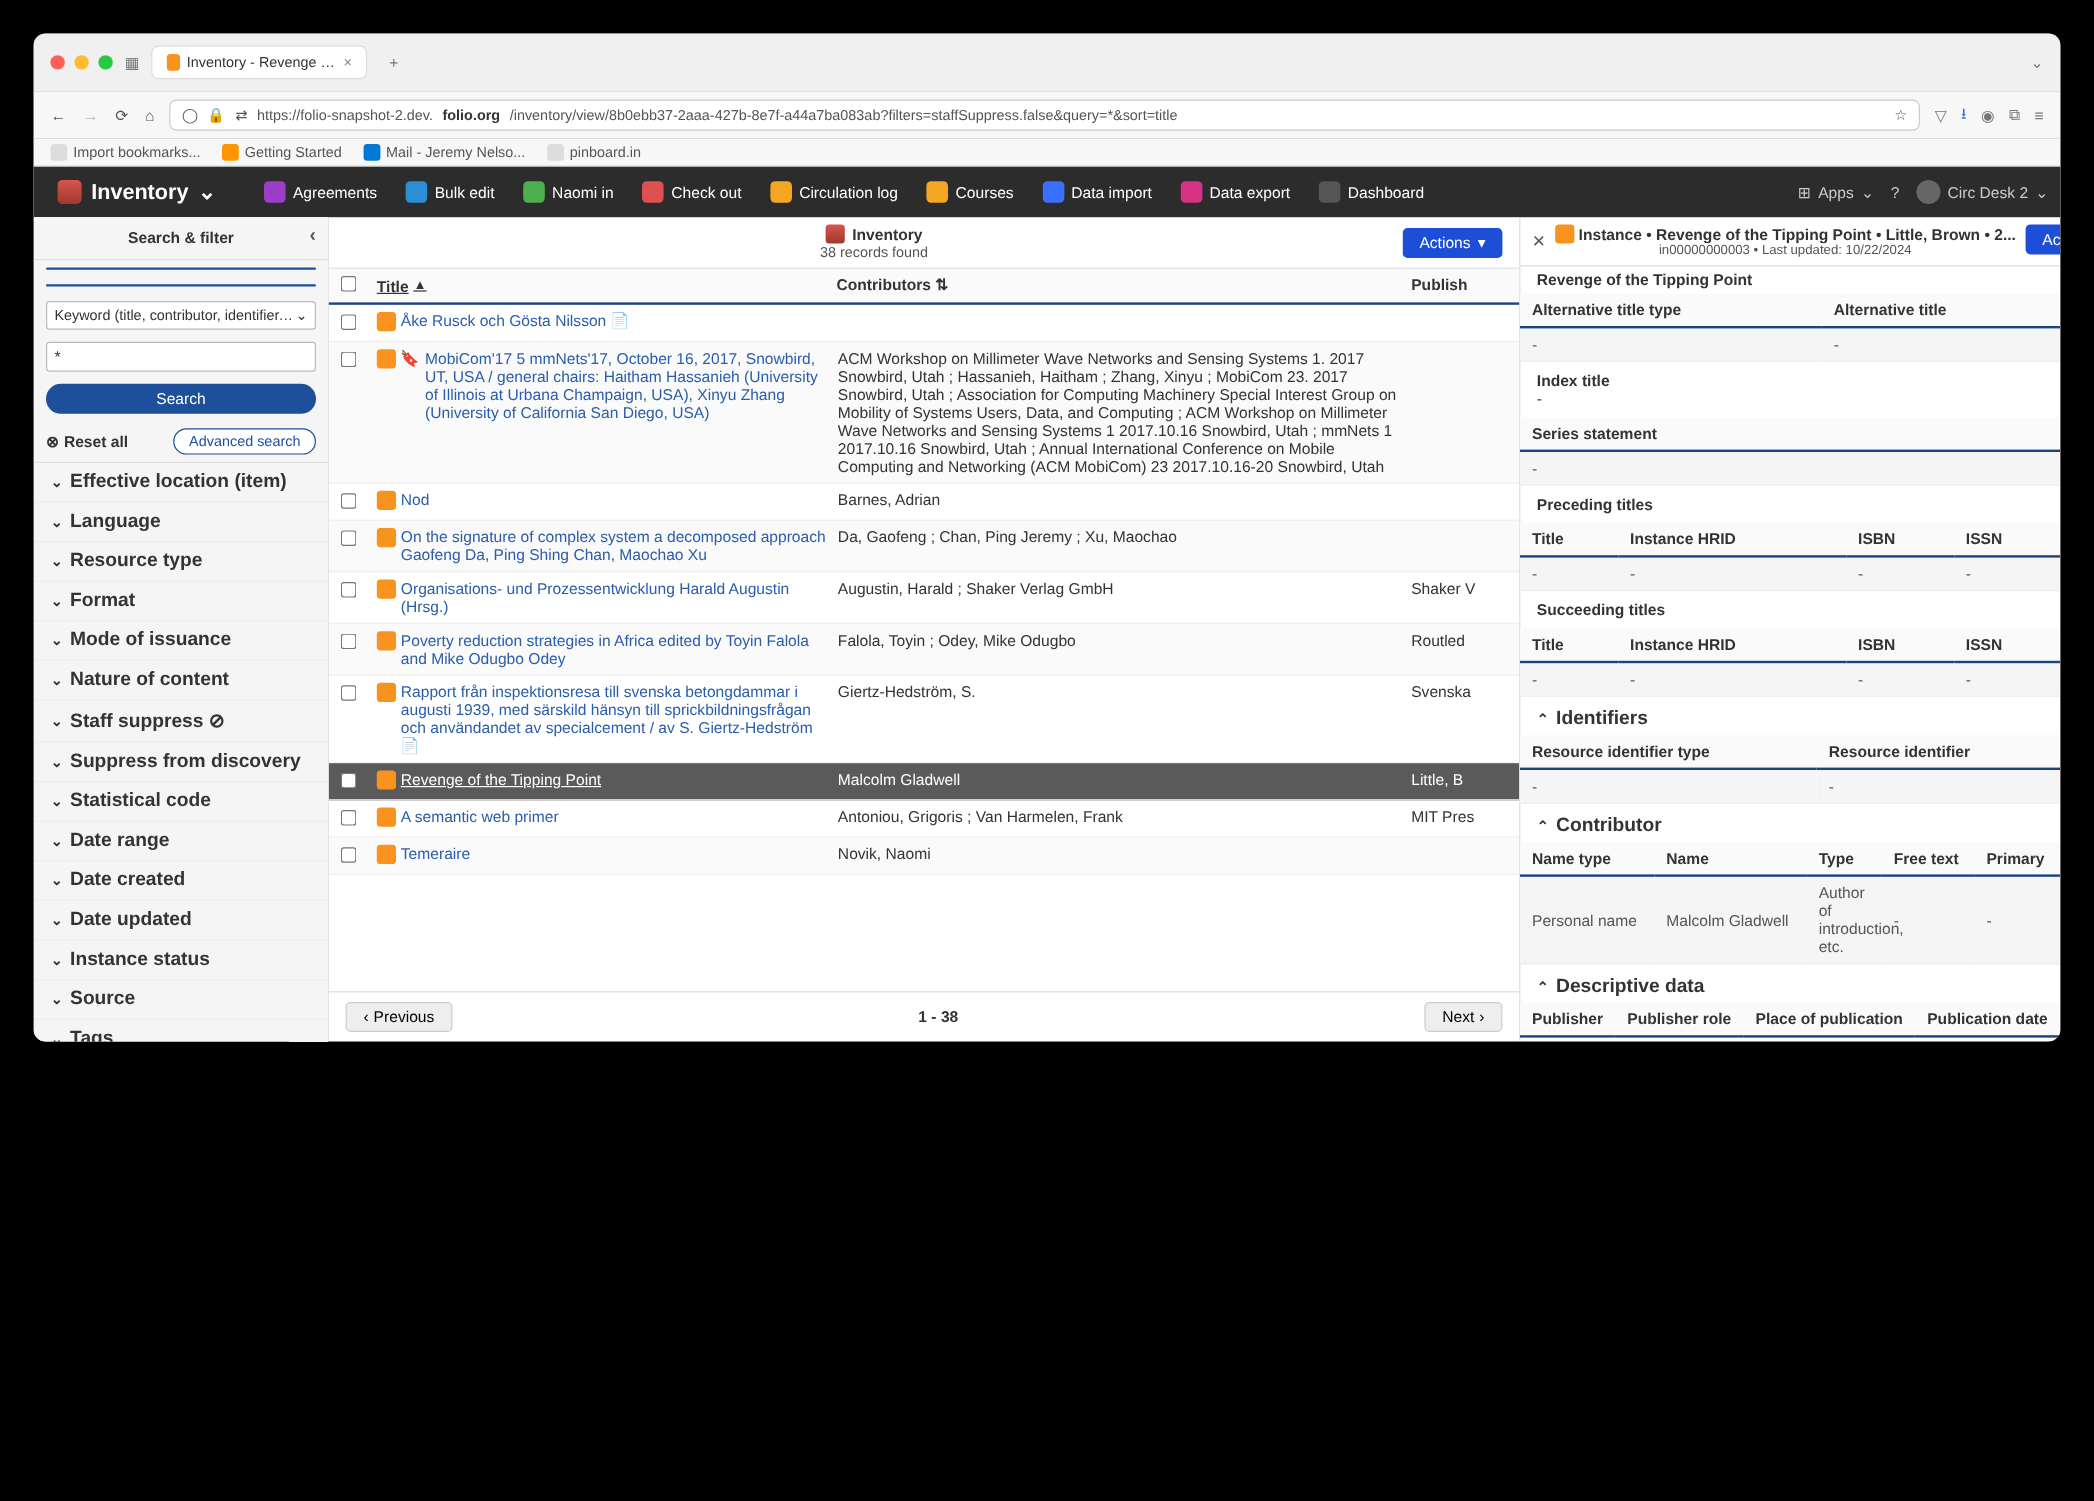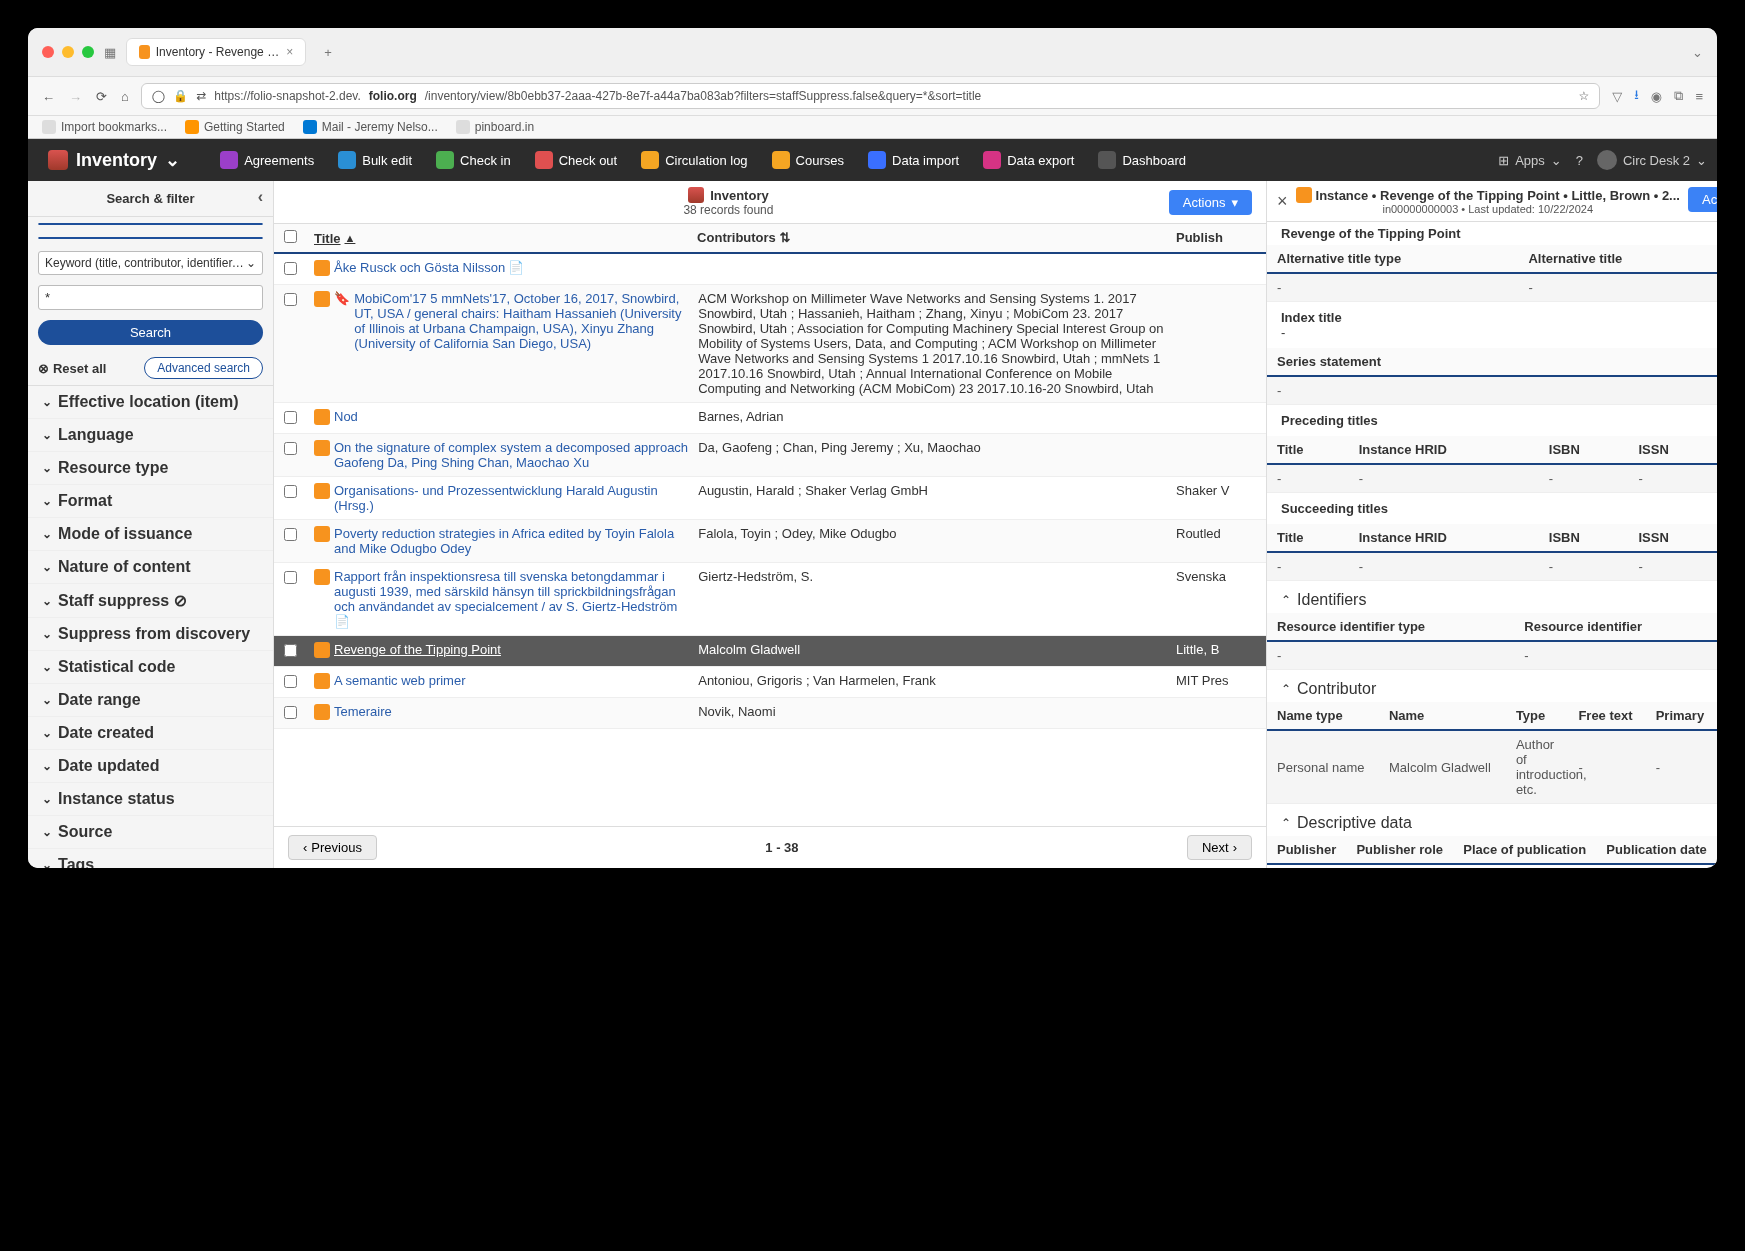--- a/index.html
+++ b/index.html
@@ -59,21 +59,21 @@
 .acc-item { padding:7px 14px; font-weight:600; font-size:16px; cursor:pointer; display:flex; align-items:center; gap:6px; border-bottom:1px solid #eee; }
 .acc-item::before { content:"⌄"; font-size:12px; }
 
 
 .middle { flex: 1; display:flex; flex-direction:column; min-width:0; border-right:1px solid #ddd; }
 .mid-header { display:flex; align-items:center; justify-content:space-between; padding:6px 14px; border-bottom:1px solid #ddd; }
 .mid-header .title { text-align:center; flex:1; }
 .mid-header .title .t { font-weight:700; display:flex; gap:6px; align-items:center; justify-content:center; }
 .mid-header .title .t .ico { width:16px; height:16px; background:linear-gradient(#d9534f,#a0392b); border-radius:3px; }
 .mid-header .sub { font-size:12px; color:#555; }
-.actions-btn { background:#3b82f6; color:#fff; border:none; border-radius:4px; padding:5px 14px; cursor:pointer; display:flex; align-items:flex-end; gap:6px; font-size:13px; }
+.actions-btn { background:#1d4ed8; color:#fff; border:none; border-radius:4px; padding:5px 14px; cursor:pointer; display:flex; align-items:flex-end; gap:6px; font-size:13px; }
 .table-head { display:flex; padding:6px 10px; border-bottom:2px solid #1a4380; font-weight:600; font-size:13px; background:#fafafa; }
 .col-cb { width:30px; }
 .col-title { flex:1.6; display:flex; gap:4px; align-items:center; }
 .col-title .sort { font-size:11px; }
 .col-contrib { flex:2; }
 .col-pub { width:80px; }
 .table-body { flex:1; overflow-y:auto; }
 .row { display:flex; padding:6px 10px; border-bottom:1px solid #eee; align-items:flex-start; }
 .row:nth-child(even) { background:#fafafa; }
 .row.selected { background:#5a5a5a; color:#fff; }
@@ -94,21 +94,21 @@
 .detail-head .titlebox { flex:1; text-align:center; }
 .detail-head .titlebox .dt { font-weight:700; font-size:13px; display:flex; align-items:center; gap:4px; justify-content:center; }
 .detail-head .titlebox .dt .ico { width:16px; height:16px; background:#f7931e; border-radius:3px; flex-shrink:0; }
 .detail-head .titlebox .ds { font-size:11px; color:#555; }
 .detail-body { flex:1; overflow-y:auto; padding:0 0 20px; }
 .det-block { padding:8px 14px; }
 .block-title { font-weight:700; padding:4px 14px; font-size:13px; }
 .kv-table { width:100%; border-collapse:collapse; font-size:13px; }
 .kv-table th { text-align:left; padding:6px 10px; font-weight:700; border-bottom:2px solid #1a4380; background:#fafafa; }
 .kv-table td { padding:6px 10px; border-bottom:1px solid #eee; background:#f5f5f5; color:#555; }
-.section-head { font-weight:400; font-size:16px; padding:10px 14px 4px; display:flex; align-items:center; gap:6px; cursor:pointer; }
+.section-head { font-weight:700; font-size:16px; padding:10px 14px 4px; display:flex; align-items:center; gap:6px; cursor:pointer; }
 .section-head::before { content:"⌃"; font-size:12px; }
 .underline { text-decoration: underline; }
 .ellipsis { white-space:nowrap; overflow:hidden; text-overflow:ellipsis; }
 </style>
 </head>
 <body>
 
 <div class="window">
 
   <div class="titlebar">
@@ -179,21 +179,21 @@
         <div class="header-app">
           <div class="ico" style="background:#9b3fc9"></div>
           <span>Agreements</span>
         </div>
         <div class="header-app">
           <div class="ico" style="background:#2a8fd4"></div>
           <span>Bulk edit</span>
         </div>
         <div class="header-app">
           <div class="ico" style="background:#4caf50"></div>
-          <span>Check in</span>
+          <span>Naomi in</span>
         </div>
         <div class="header-app">
           <div class="ico" style="background:#e05050"></div>
           <span>Check out</span>
         </div>
         <div class="header-app">
           <div class="ico" style="background:#f5a623"></div>
           <span>Circulation log</span>
         </div>
         <div class="header-app">

